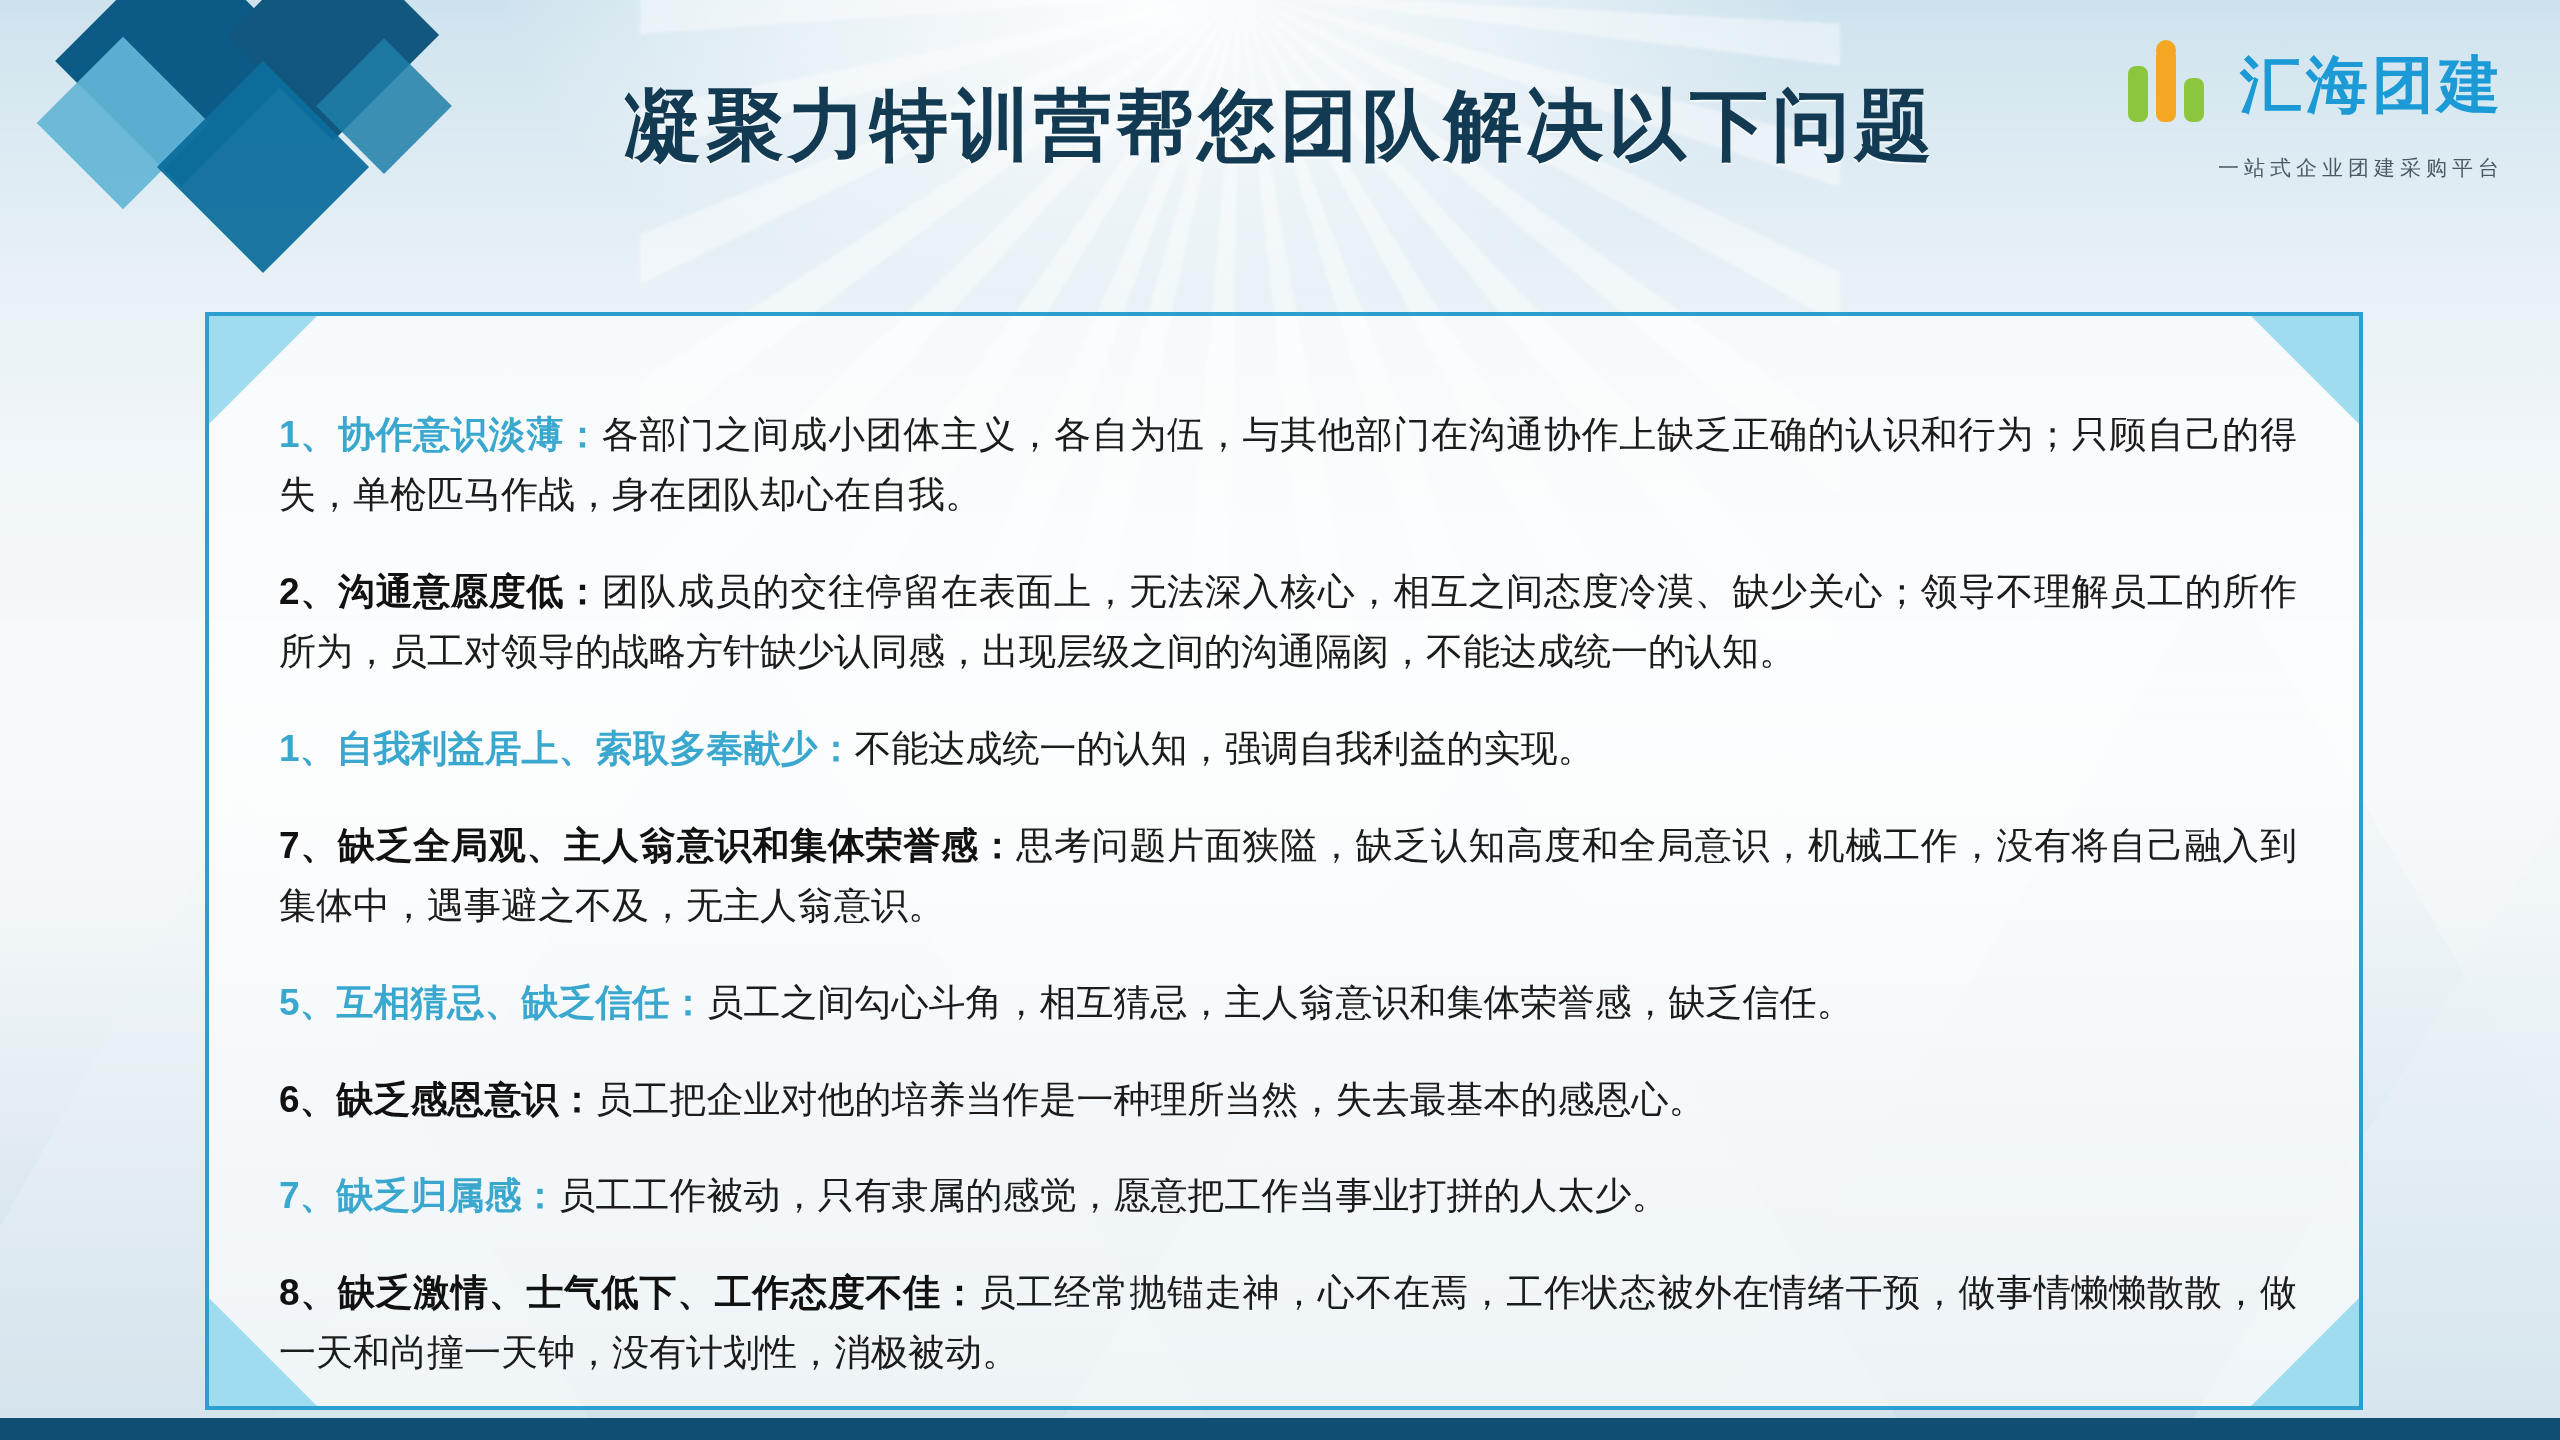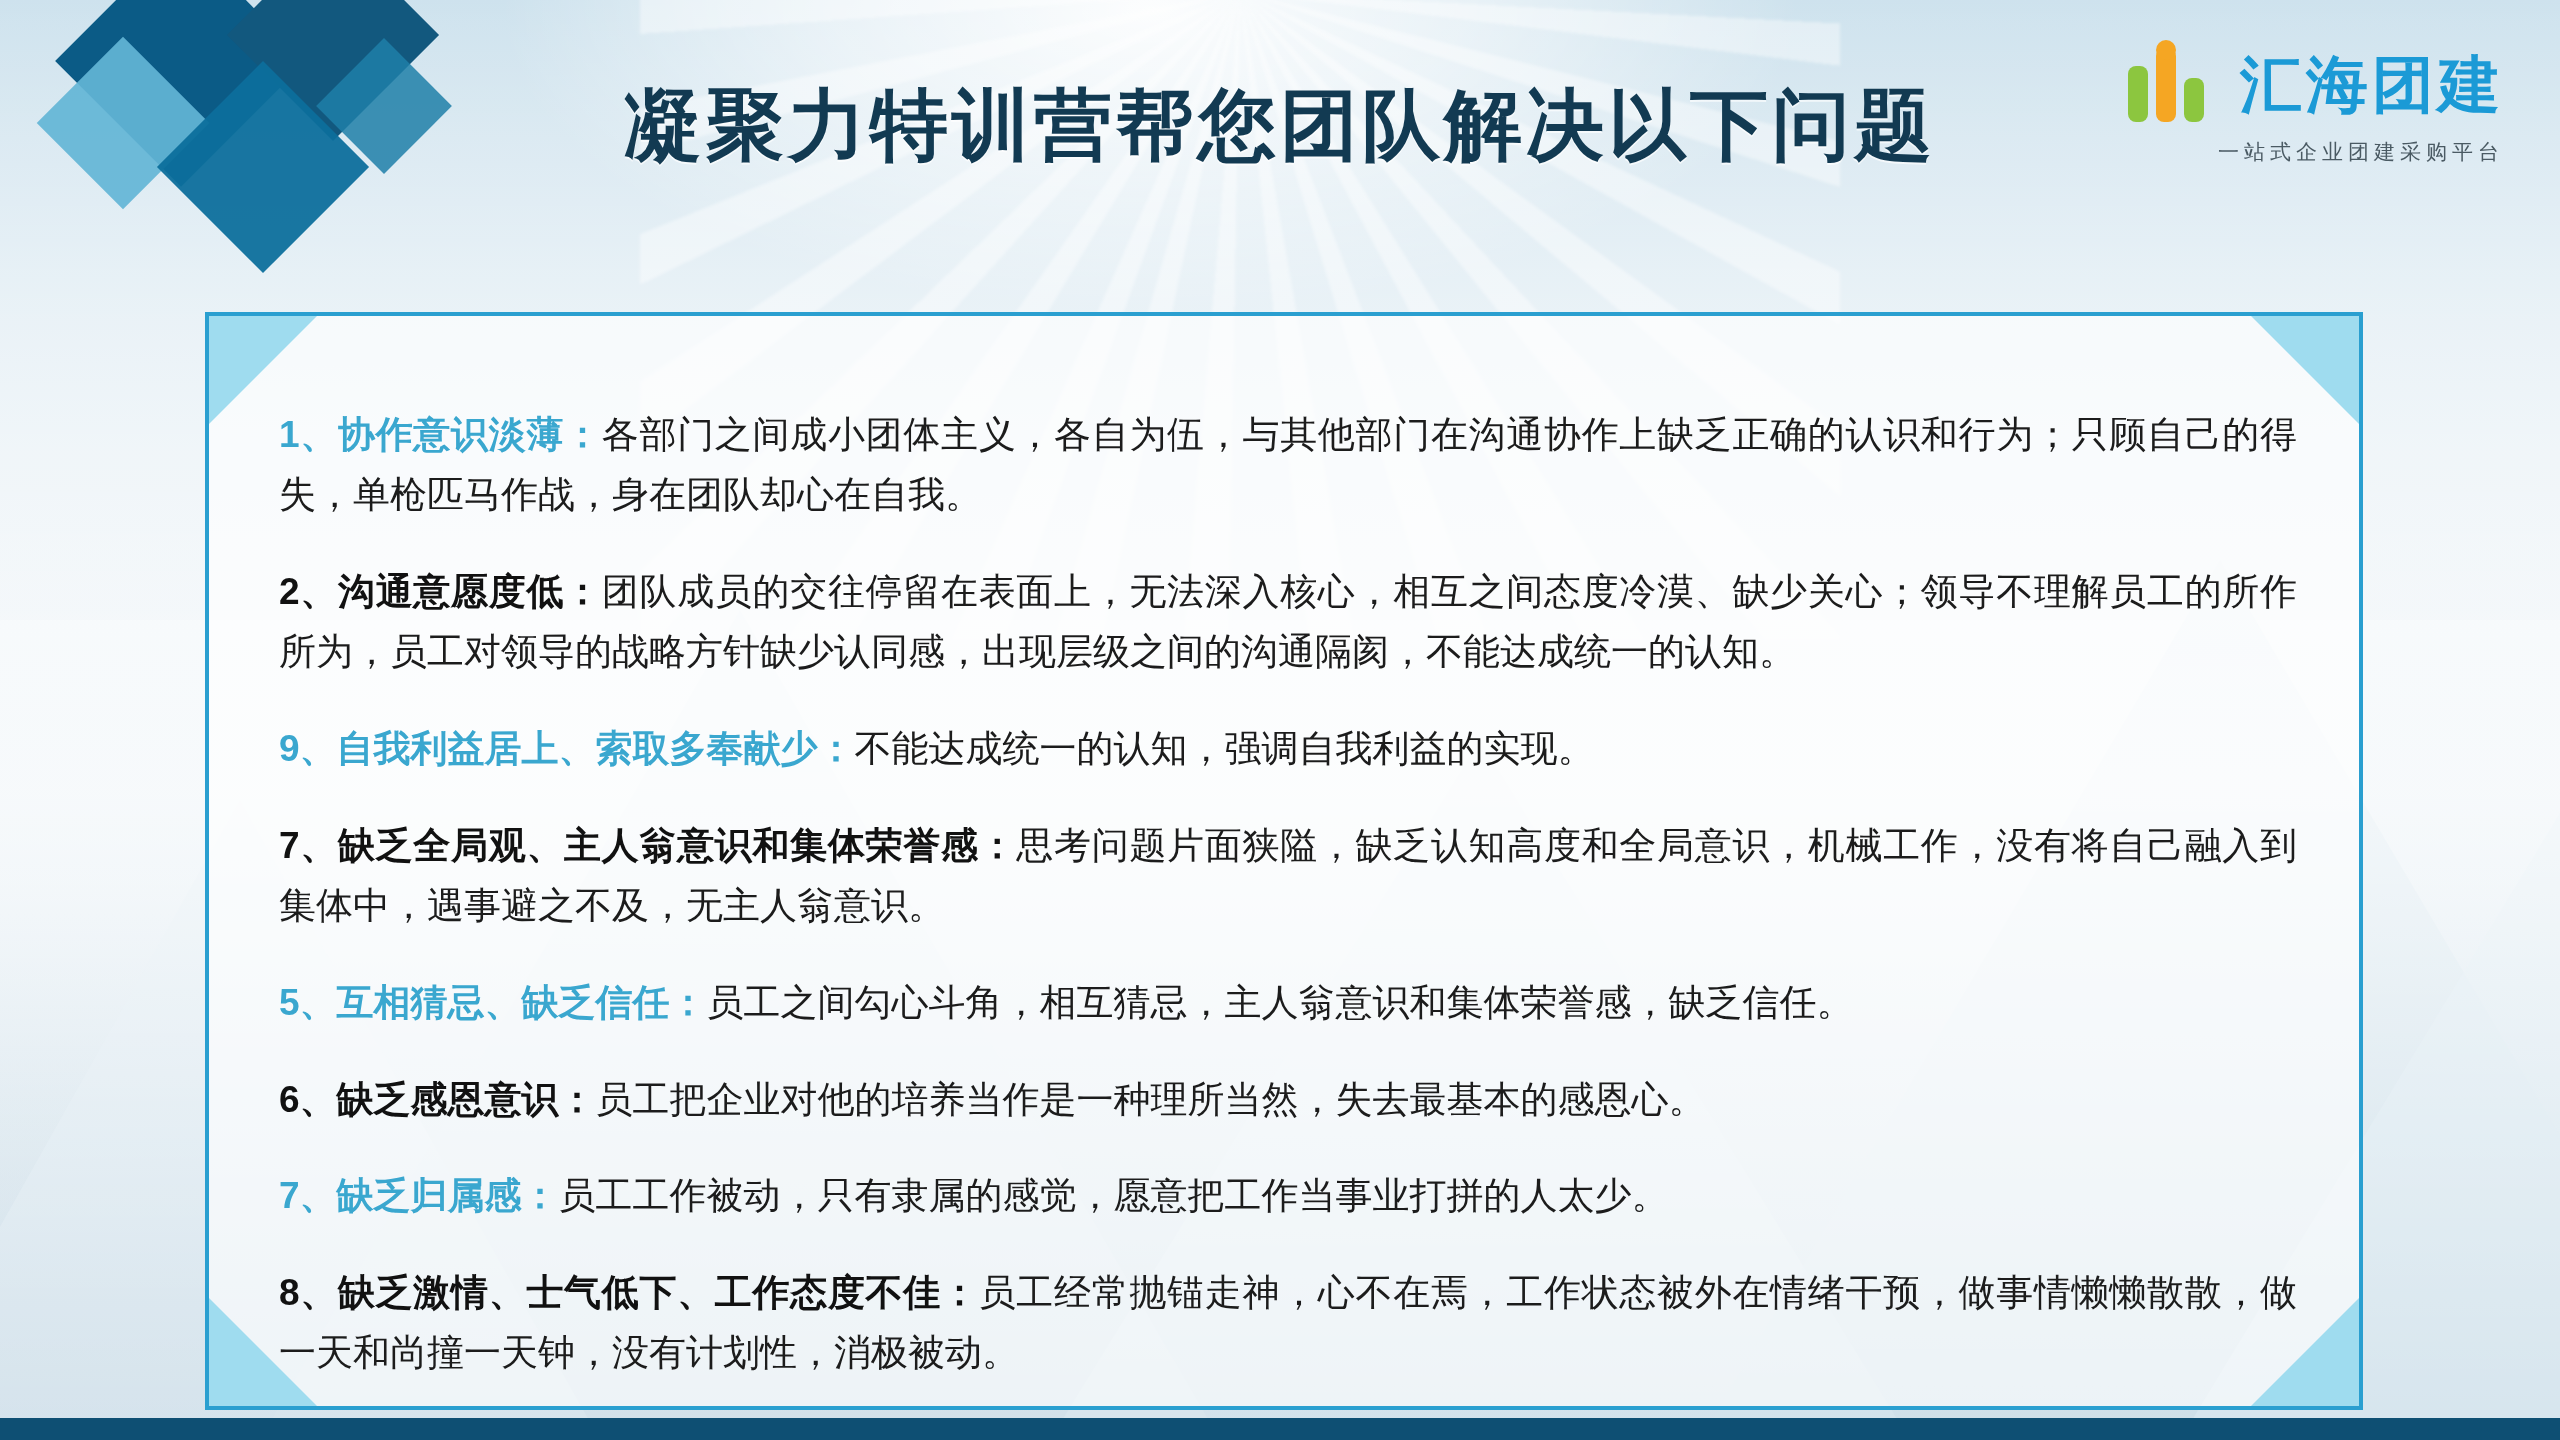--- a/index.html
+++ b/index.html
@@ -90,20 +90,21 @@
     text-shadow: 0 2px 0 rgba(255,255,255,.65);
   }
 
   
   .logo {
     position: absolute;
     right: 56px; top: 42px;
     display: flex;
     flex-direction: column;
     align-items: flex-end;
+    gap: 16px;
   }
   .logo-row { display: flex; align-items: center; gap: 18px; }
   .logo-mark { position: relative; width: 96px; height: 86px; }
   .bar { position: absolute; bottom: 6px; border-radius: 8px; }
   .bar.b1 { left: 2px;  width: 20px; height: 56px; background: #8cc63f; }
   .bar.b2 { left: 30px; width: 20px; height: 74px; background: #f5a623; }
   .bar.b3 { left: 58px; width: 20px; height: 44px; background: #8cc63f; }
   .dot { position: absolute; width: 20px; height: 20px; border-radius: 50%; }
   .dot.o1 { left: 30px; top: -2px; background: #f5a623; }
   .logo-text {
@@ -207,21 +208,21 @@
 
   <div class="panel">
     <div class="corner tl"></div>
     <div class="corner tr"></div>
     <div class="corner bl"></div>
     <div class="corner br"></div>
 
     <div class="items" id="items">
         <p class="item accent"><span class="lead">1、协作意识淡薄：</span><span>各部门之间成小团体主义，各自为伍，与其他部门在沟通协作上缺乏正确的认识和行为；只顾自己的得失，单枪匹马作战，身在团队却心在自我。</span></p>
         <p class="item dark"><span class="lead">2、沟通意愿度低：</span><span>团队成员的交往停留在表面上，无法深入核心，相互之间态度冷漠、缺少关心；领导不理解员工的所作所为，员工对领导的战略方针缺少认同感，出现层级之间的沟通隔阂，不能达成统一的认知。</span></p>
-        <p class="item accent"><span class="lead">9、自我利益居上、索取多奉献少：</span><span>不能达成统一的认知，强调自我利益的实现。</span></p>
+        <p class="item accent"><span class="lead">1、自我利益居上、索取多奉献少：</span><span>不能达成统一的认知，强调自我利益的实现。</span></p>
         <p class="item dark"><span class="lead">7、缺乏全局观、主人翁意识和集体荣誉感：</span><span>思考问题片面狭隘，缺乏认知高度和全局意识，机械工作，没有将自己融入到集体中，遇事避之不及，无主人翁意识。</span></p>
         <p class="item accent"><span class="lead">5、互相猜忌、缺乏信任：</span><span>员工之间勾心斗角，相互猜忌，主人翁意识和集体荣誉感，缺乏信任。</span></p>
         <p class="item dark"><span class="lead">6、缺乏感恩意识：</span><span>员工把企业对他的培养当作是一种理所当然，失去最基本的感恩心。</span></p>
         <p class="item accent"><span class="lead">7、缺乏归属感：</span><span>员工工作被动，只有隶属的感觉，愿意把工作当事业打拼的人太少。</span></p>
         <p class="item dark"><span class="lead">8、缺乏激情、士气低下、工作态度不佳：</span><span>员工经常抛锚走神，心不在焉，工作状态被外在情绪干预，做事情懒懒散散，做一天和尚撞一天钟，没有计划性，消极被动。</span></p>
       </div>
   </div>
 
   <div class="bottom-strip"></div>
 </div>

